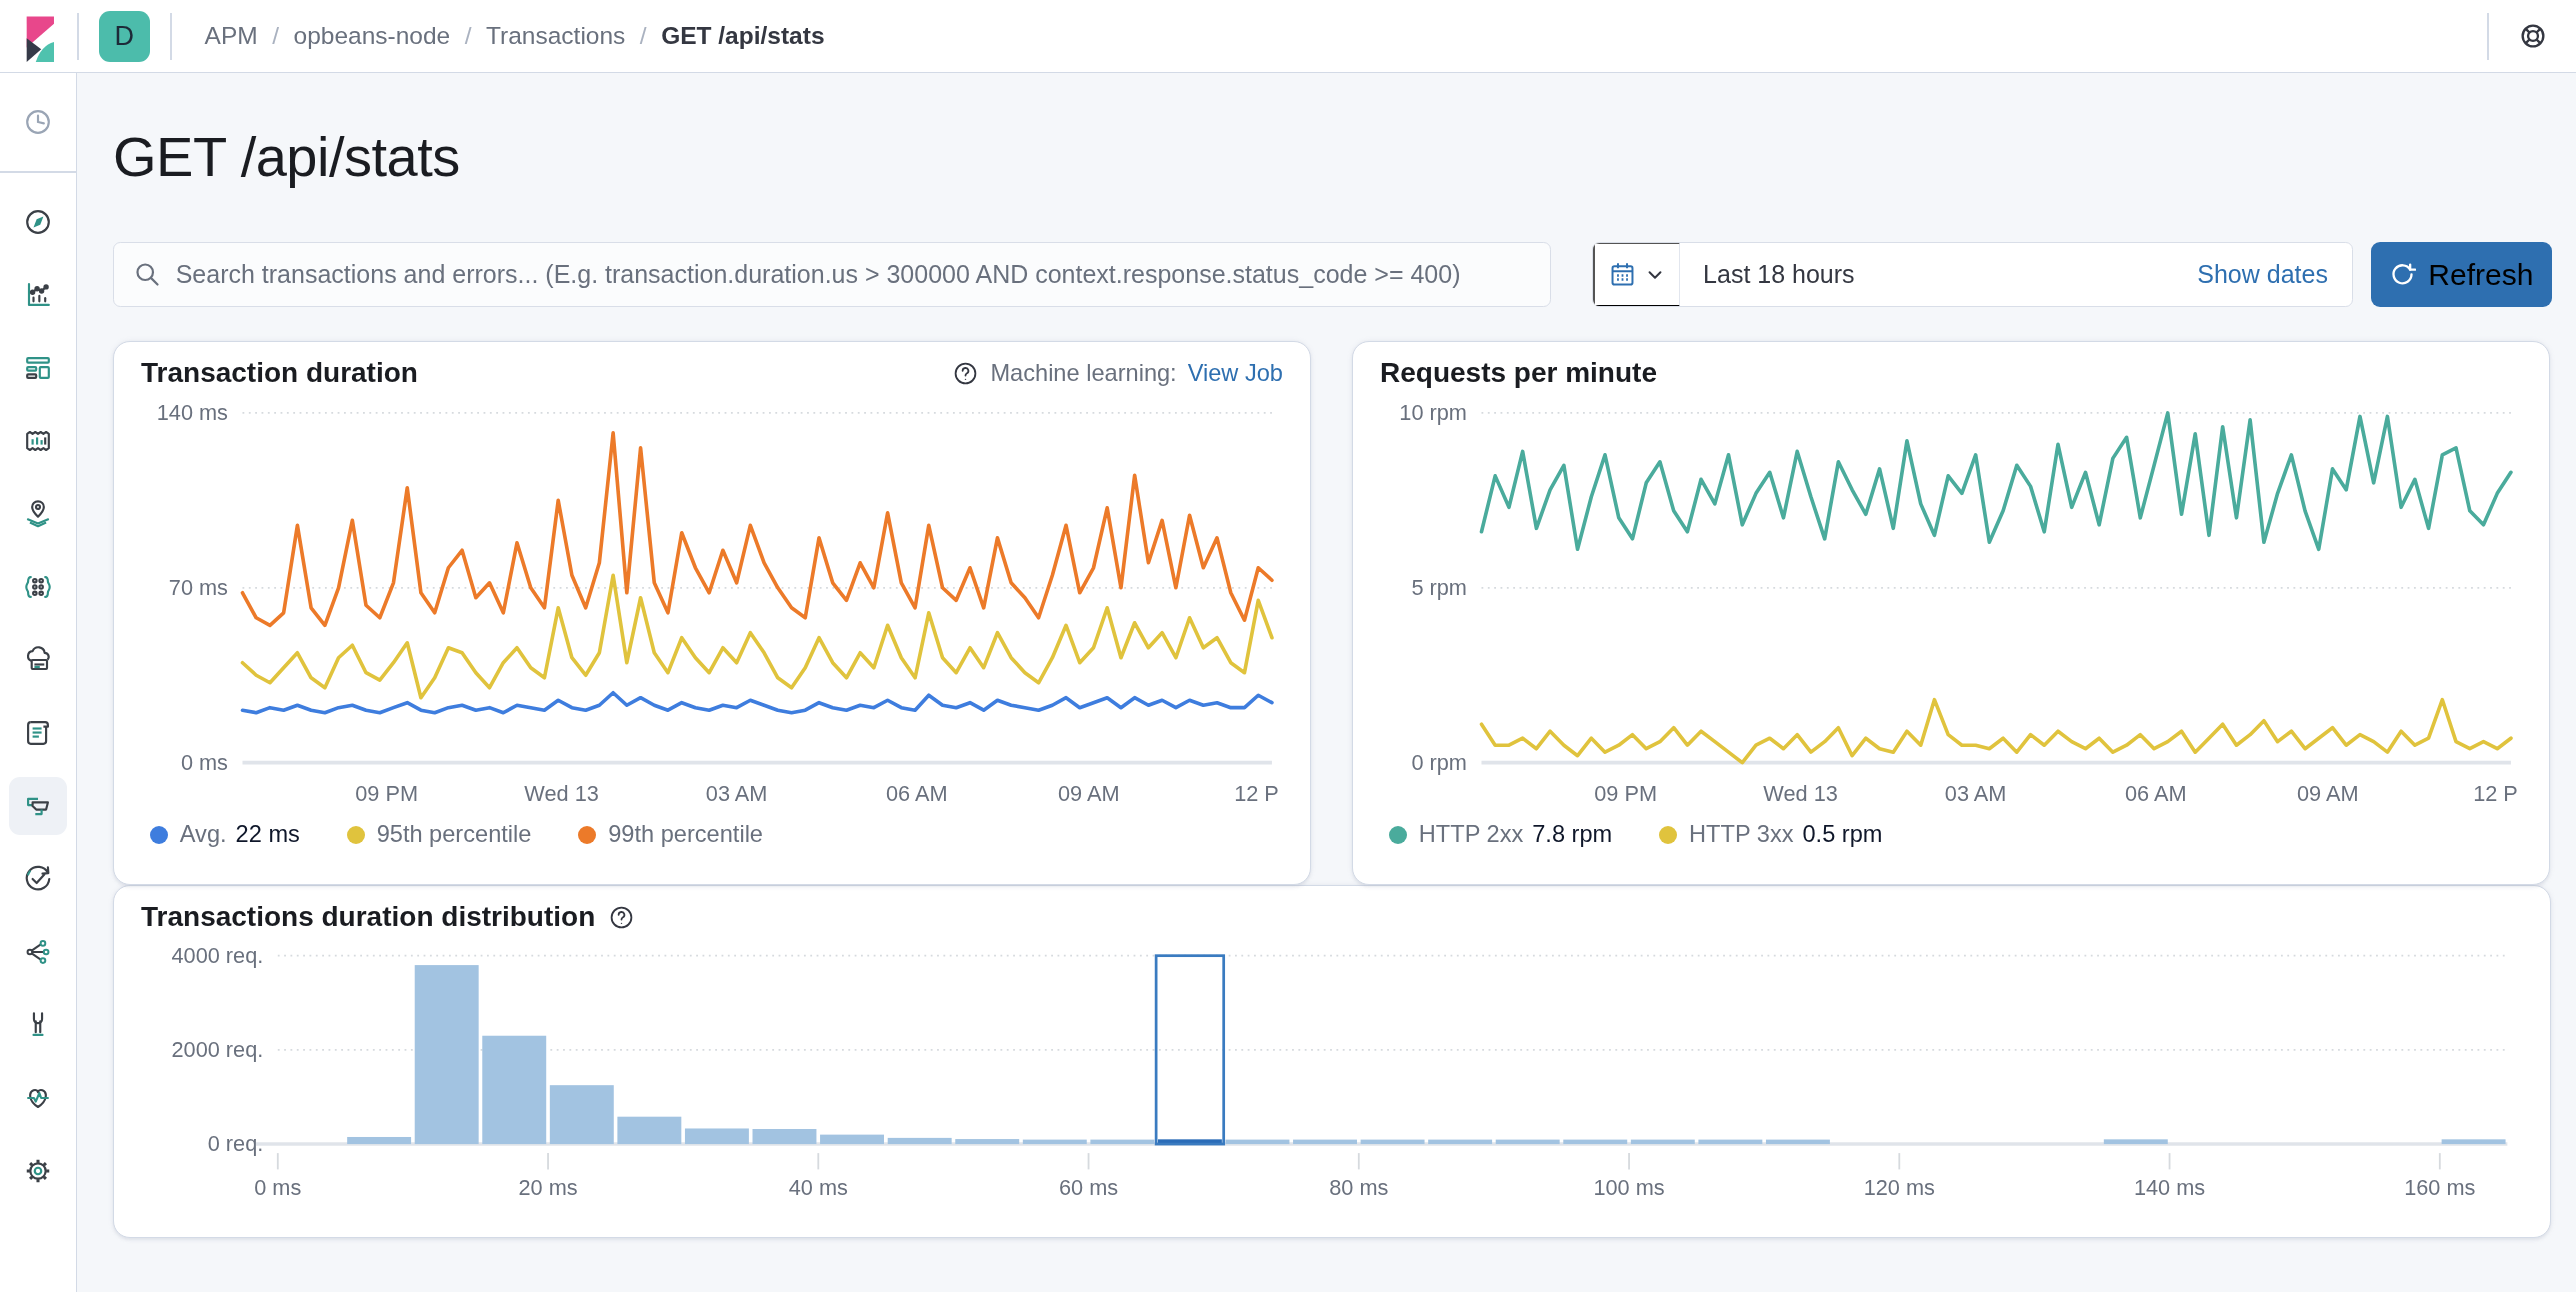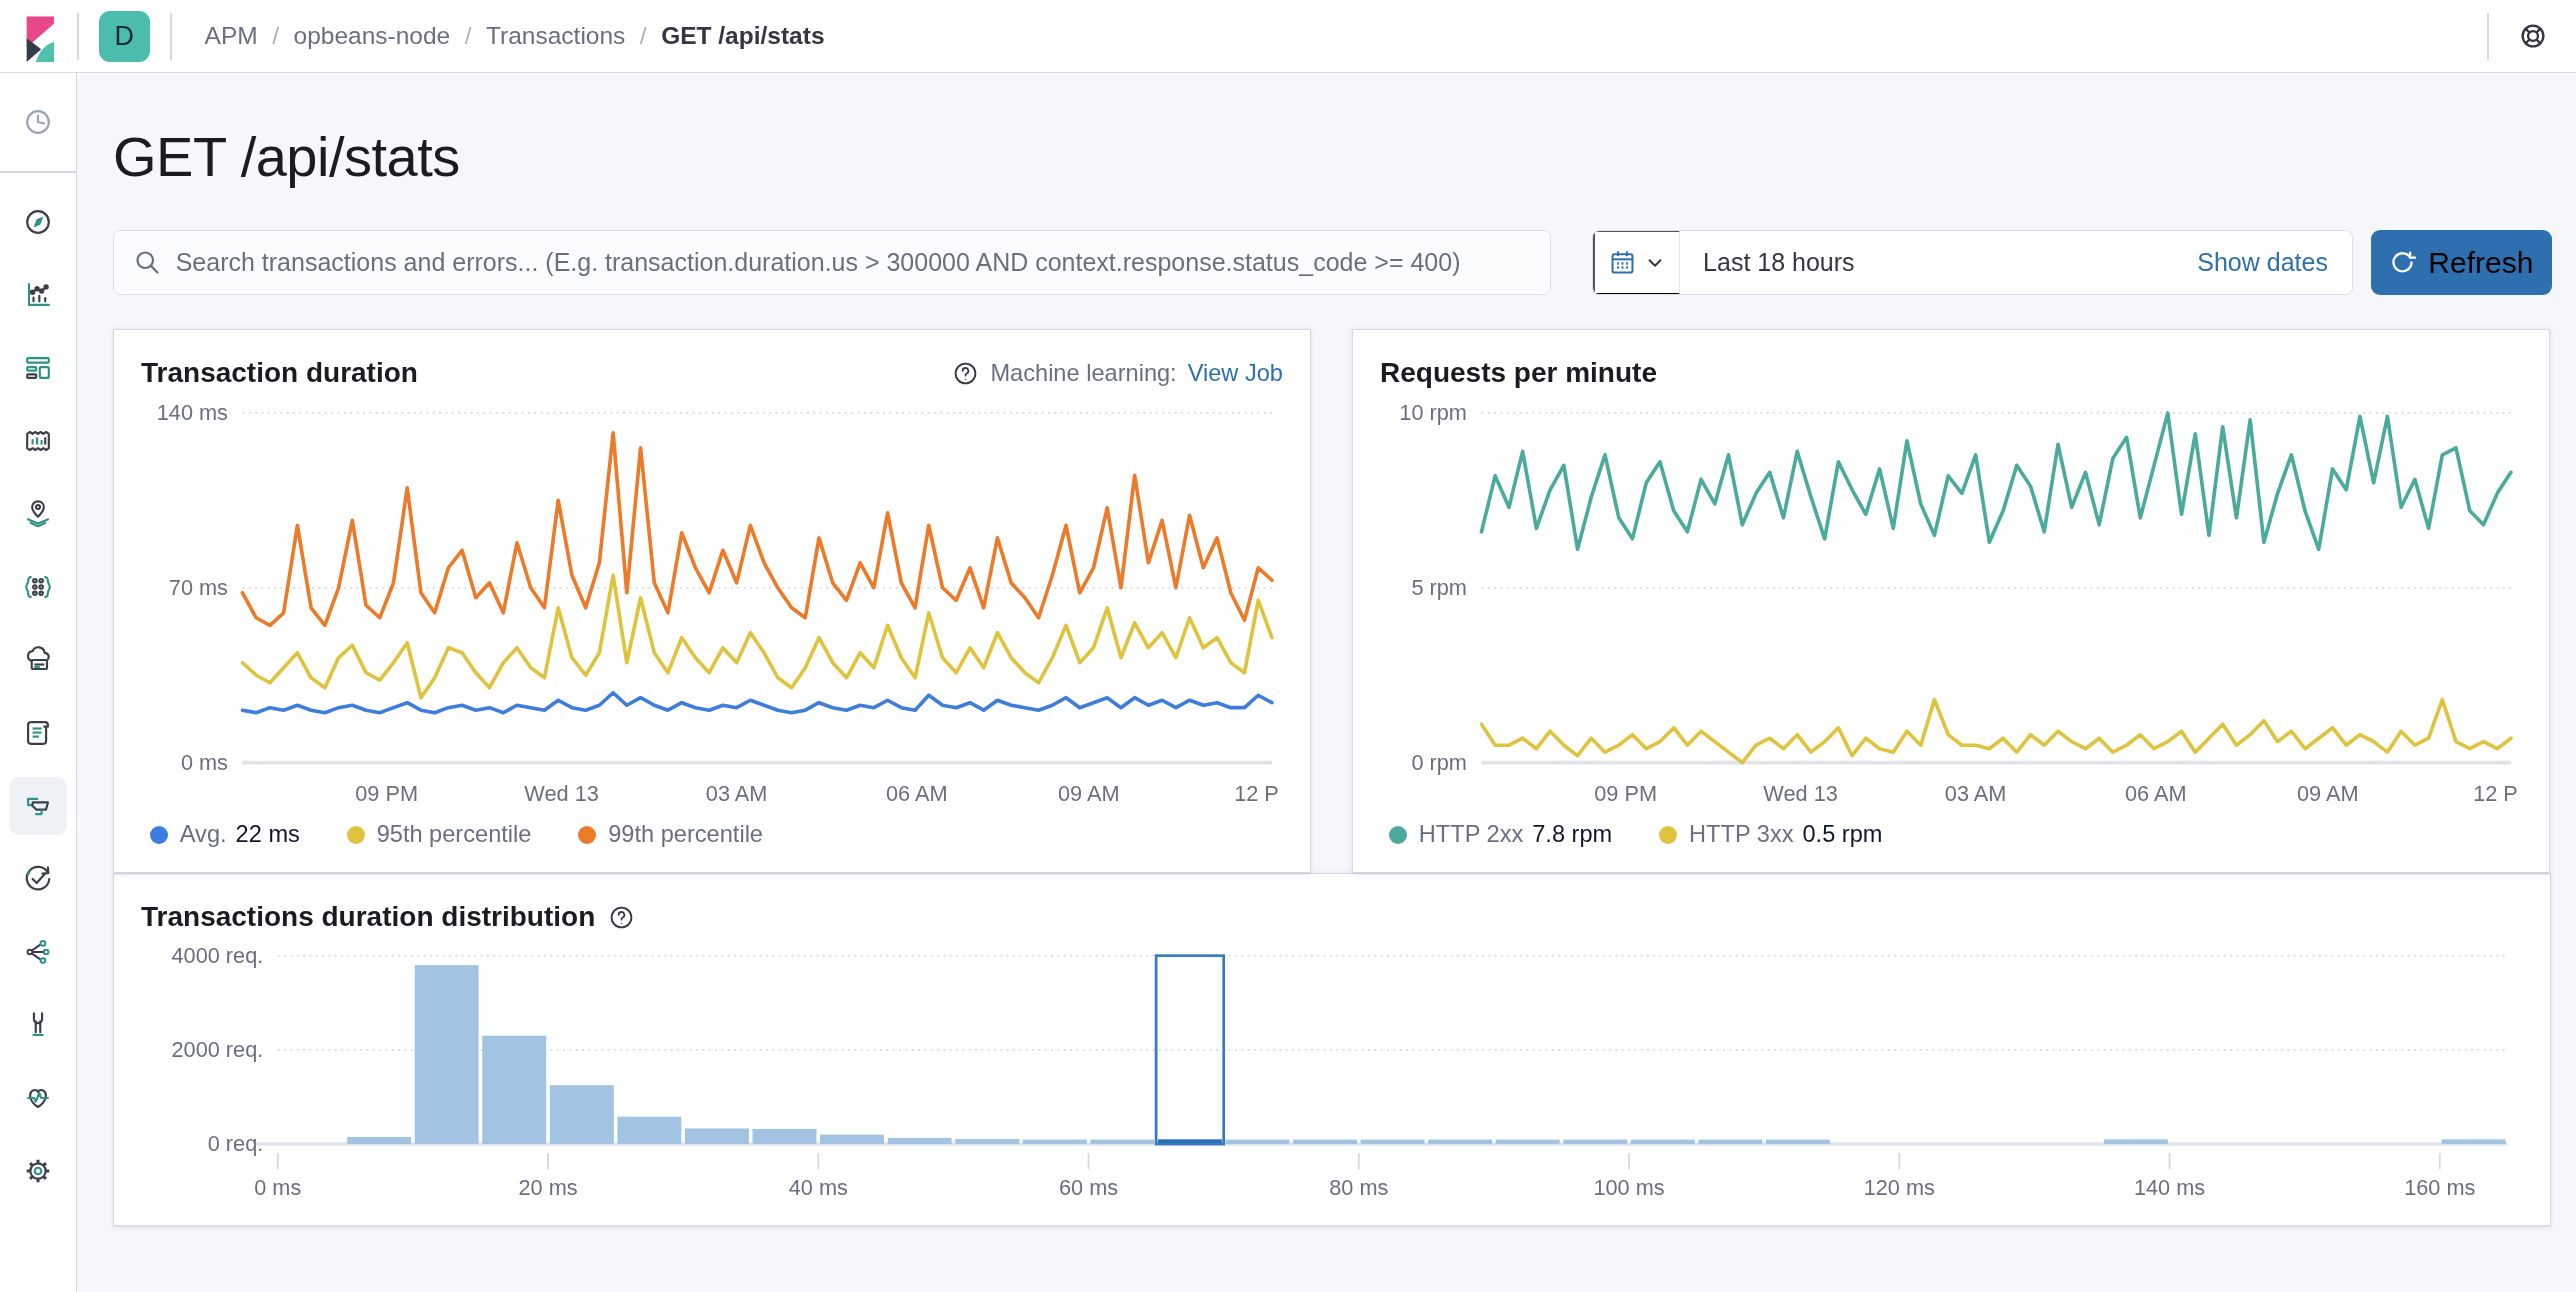--- a/index.html
+++ b/index.html
@@ -27,38 +27,38 @@
   .side-div { height:1.8px; background:#d3dae6; margin:0; }
   .nav-list { display:flex; flex-direction:column; align-items:center; padding-top:12.7px; }
   .nav-item { width:77px; height:73px; display:flex; align-items:center; justify-content:center; cursor:pointer; }
   .nav-item .hl { width:58px; height:58px; border-radius:11px; display:flex; align-items:center; justify-content:center; }
   .nav-item.selected .hl { background:#eef1f6; }
 
   
   .main { position:absolute; left:77px; top:73px; width:2499px; padding:51px 24.5px 0 36px; }
   .page-title { font-size:56px; font-weight:400; color:#1a1c21; letter-spacing:-0.5px; }
 
-  .controls { display:flex; margin-top:41px; height:68px; gap:0; }
+  .controls { display:flex; margin-top:53px; height:68px; gap:0; }
   .search-box { flex:1; height:65px; background:#fbfcfd; border:1.8px solid #d9dee8; border-radius:7.3px;
     display:flex; align-items:center; padding:0 18px; }
   .search-box input { border:none; outline:none; background:transparent; flex:1; font-size:25px;
     font-family:"Liberation Sans",sans-serif; color:#343741; margin-left:12.7px; }
   .search-box input::placeholder { color:#69707d; }
   .date-group { width:761px; margin-left:41px; height:65px; background:#fff; border:1.8px solid #d9dee8;
     border-radius:7.3px; display:flex; align-items:center; overflow:hidden; }
   .cal-btn { width:87px; height:65px; display:flex; align-items:center; justify-content:center; gap:7.3px;
     border-right:1.8px solid #e2e6ee; cursor:pointer; background:#fff; }
   .date-text { font-size:25px; color:#343741; margin-left:23.6px; cursor:pointer; }
   .show-dates { margin-left:auto; margin-right:23.6px; font-size:25px; color:#2e6fb0; font-weight:500; cursor:pointer; }
   .refresh-btn { width:181px; height:65px; margin-left:18px; background:#2e6fb0; border:none; border-radius:9px;
     color:#000000; font-size:30px; font-weight:500; font-family:"Liberation Sans",sans-serif;
     display:flex; align-items:center; justify-content:center; gap:12.7px; cursor:pointer; }
 
   .cards-row { display:flex; gap:41px; margin-top:31px; }
-  .card { background:#fff; border:1.8px solid #d3dae6; border-radius:1px; padding:21px 27px; overflow:hidden;
+  .card { background:#fff; border:1.8px solid #d3dae6; border-radius:17px; padding:9px 27px; overflow:hidden;
     box-shadow:0 1.8px 2.7px rgba(152,162,179,.15), 0 0.9px 5.4px rgba(152,162,179,.15); }
   .card.half { width:1198px; height:544px; }
   .card.wide { width:2438px; height:353px; }
   .card-head { display:flex; align-items:center; justify-content:space-between; height:44px; }
   .card-title { font-size:28px; font-weight:600; color:#1a1c21; display:flex; align-items:center; gap:12.7px; }
   .ml-area { display:flex; align-items:center; gap:11px; font-size:23.6px; color:#69707d; }
   .ml-link { color:#2e6fb0; cursor:pointer; }
 
   .chart-box { position:relative; width:100%; }
   .chart-box.line { height:410px; margin-top:5.4px; }

